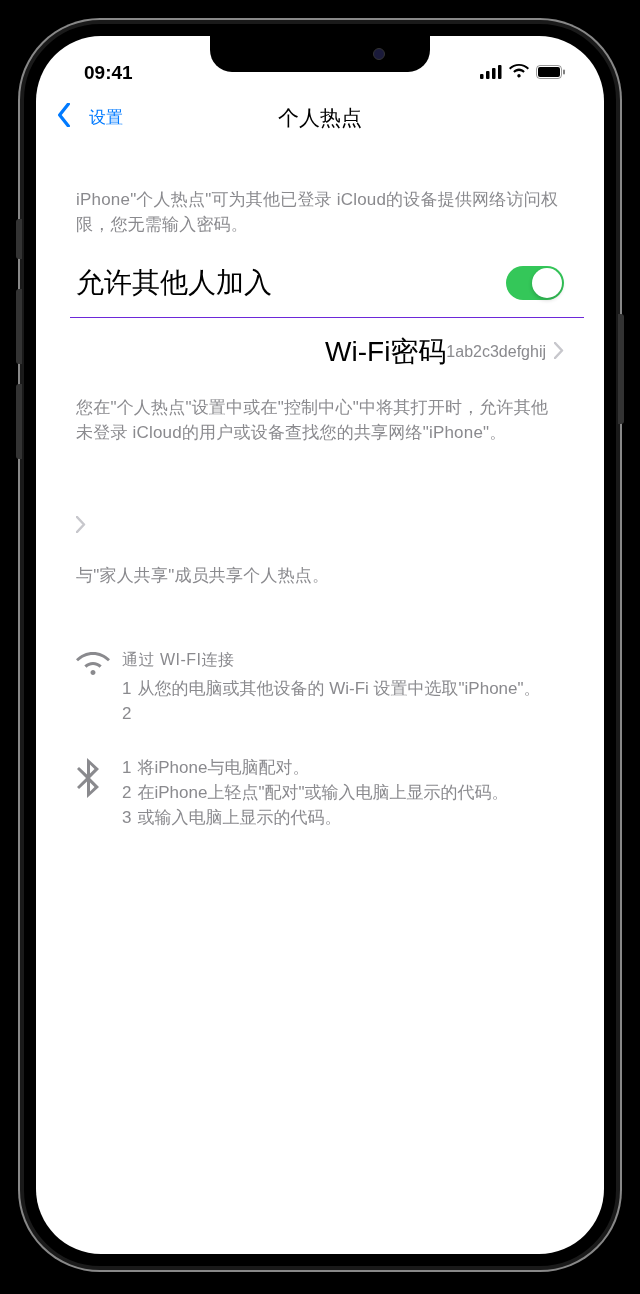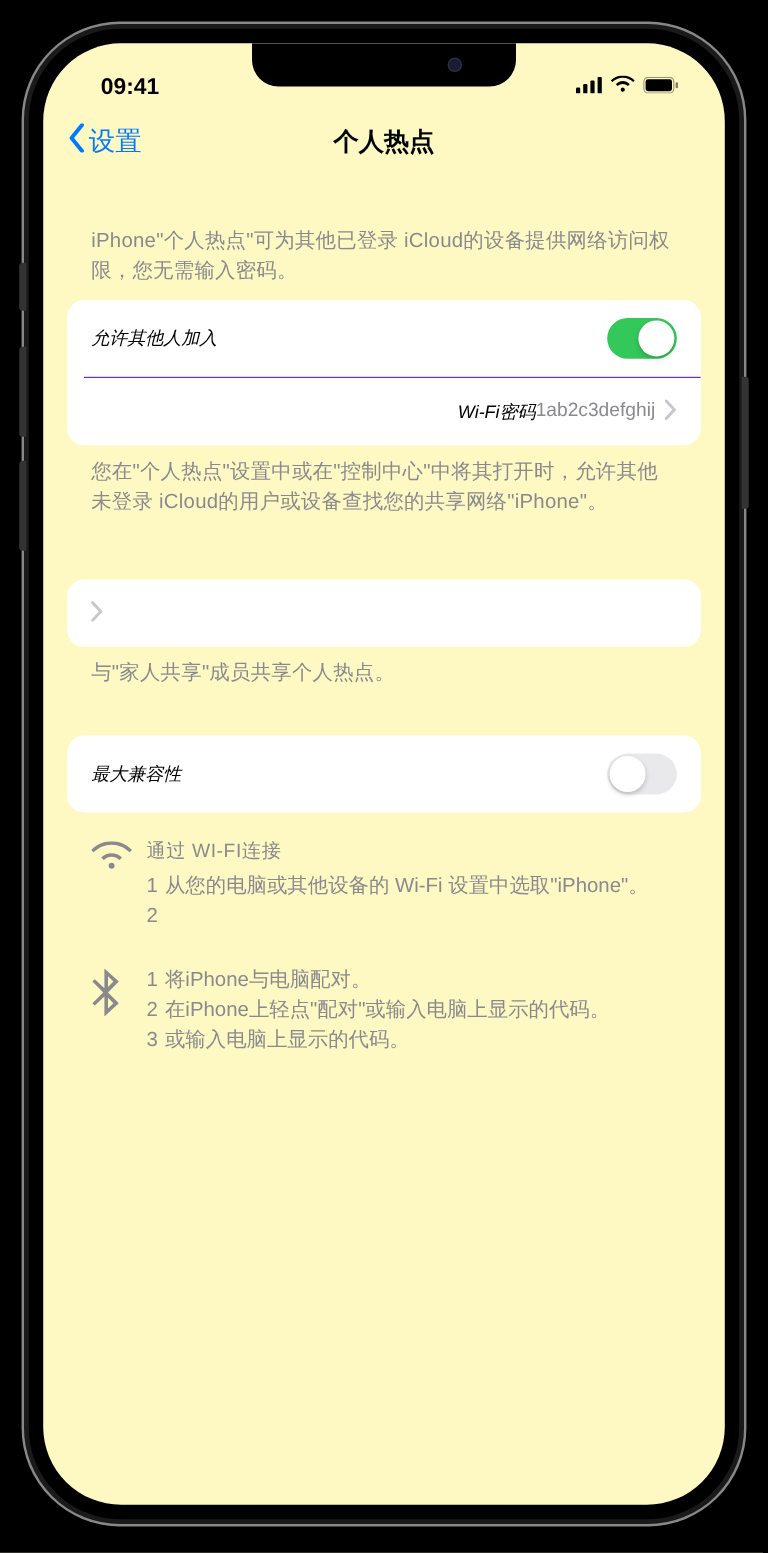--- a/index.html
+++ b/index.html
@@ -22,21 +22,21 @@
       position: relative;
       box-shadow: 0 0 0 2px #888, 0 0 0 4px #000;
     }
     .side-button-left-1 { position: absolute; left: -8px; top: 195px; width: 6px; height: 40px; background: #333; border-radius: 3px 0 0 3px; }
     .side-button-left-2 { position: absolute; left: -8px; top: 265px; width: 6px; height: 75px; background: #333; border-radius: 3px 0 0 3px; }
     .side-button-left-3 { position: absolute; left: -8px; top: 360px; width: 6px; height: 75px; background: #333; border-radius: 3px 0 0 3px; }
     .side-button-right { position: absolute; right: -8px; top: 290px; width: 6px; height: 110px; background: #333; border-radius: 0 3px 3px 0; }
     .screen {
       width: 100%;
       height: 100%;
-      background: #fef9c3;
+      background: #ffffff;
       border-radius: 65px;
       overflow: hidden;
       position: relative;
     }
     .notch {
       position: absolute;
       top: 0;
       left: 50%;
       transform: translateX(-50%);
       width: 220px;
@@ -65,30 +65,30 @@
     .nav-bar {
       display: flex;
       align-items: center;
       padding: 12px 20px 18px;
       position: relative;
     }
     .back-button {
       display: flex;
       align-items: center;
       color: #007aff;
-      font-size: 22px;
-      gap: 2px;
+      font-size: 17px;
+      gap: 17px;
       z-index: 2;
     }
     .page-title {
       position: absolute;
       left: 0; right: 0;
       text-align: center;
       font-size: 21px;
-      font-weight: 700;
+      font-weight: 400;
       color: #000;
     }
     .content {
       padding: 0 20px;
     }
     .footer-text, .header-text {
       font-size: 17px;
       color: #8a8a8e;
       line-height: 1.45;
       padding: 10px 20px 12px;
@@ -101,24 +101,23 @@
       overflow: hidden;
     }
     .row {
       display: flex;
       align-items: center;
       padding: 15px 20px;
       min-height: 56px;
     }
     .row + .row { border-top: 1px solid #6d28d9; margin-left: 14px; padding-left: 0; text-align: right; }
     .row-label {
-      font-size: 15px;
+      font-size: 28px;
       color: #000;
       flex: 1;
-      font-style: italic;
     }
     .row-value {
       font-size: 16px;
       color: #8a8a8e;
       margin-right: 8px;
     }
     .chevron {
       color: #c7c7cc;
       font-size: 22px;
     }
@@ -258,28 +257,20 @@
                 <path d="M1 1l7 7.5L1 16" stroke="#c7c7cc" stroke-width="2.5" fill="none" stroke-linecap="round" stroke-linejoin="round"></path>
               </svg>
           </span>
         </div>
       </div>
 
       <div class="footer-text">与"家人共享"成员共享个人热点。</div>
 
       <div class="spacer-sm"></div>
 
-      <div class="group">
-        <div class="row">
-          <span class="row-label">最大兼容性</span>
-          <div class="toggle off">
-            <div class="toggle-knob"></div>
-          </div>
-        </div>
-      </div>
 
 
       <div class="instructions">
         <div class="inst-block">
           <div class="inst-icon">
             <svg width="34" height="26" viewBox="0 0 34 26">
                 <path d="M17 23c1.4 0 2.5-1.1 2.5-2.5S18.4 18 17 18s-2.5 1.1-2.5 2.5S15.6 23 17 23zm-6.5-7.3c1.8-1.7 4.1-2.7 6.5-2.7s4.7 1 6.5 2.7l2.2-2.2c-2.4-2.3-5.4-3.5-8.7-3.5s-6.3 1.2-8.7 3.5l2.2 2.2zM2 9.3C6 5.4 11.3 3 17 3s11 2.4 15 6.3l2-2C29.5 2.7 23.5 0 17 0S4.5 2.7 0 7.3l2 2z" fill="#8a8a8e"></path>
               </svg>
           </div>
           <div class="inst-body">

